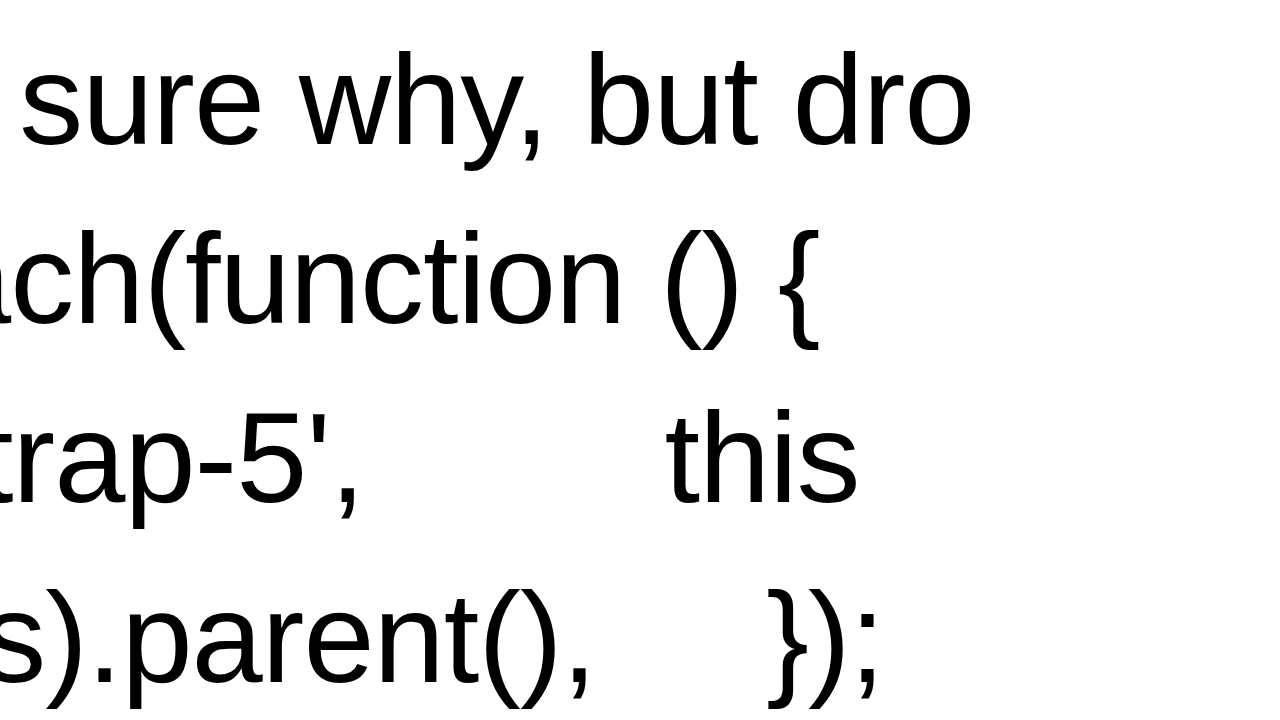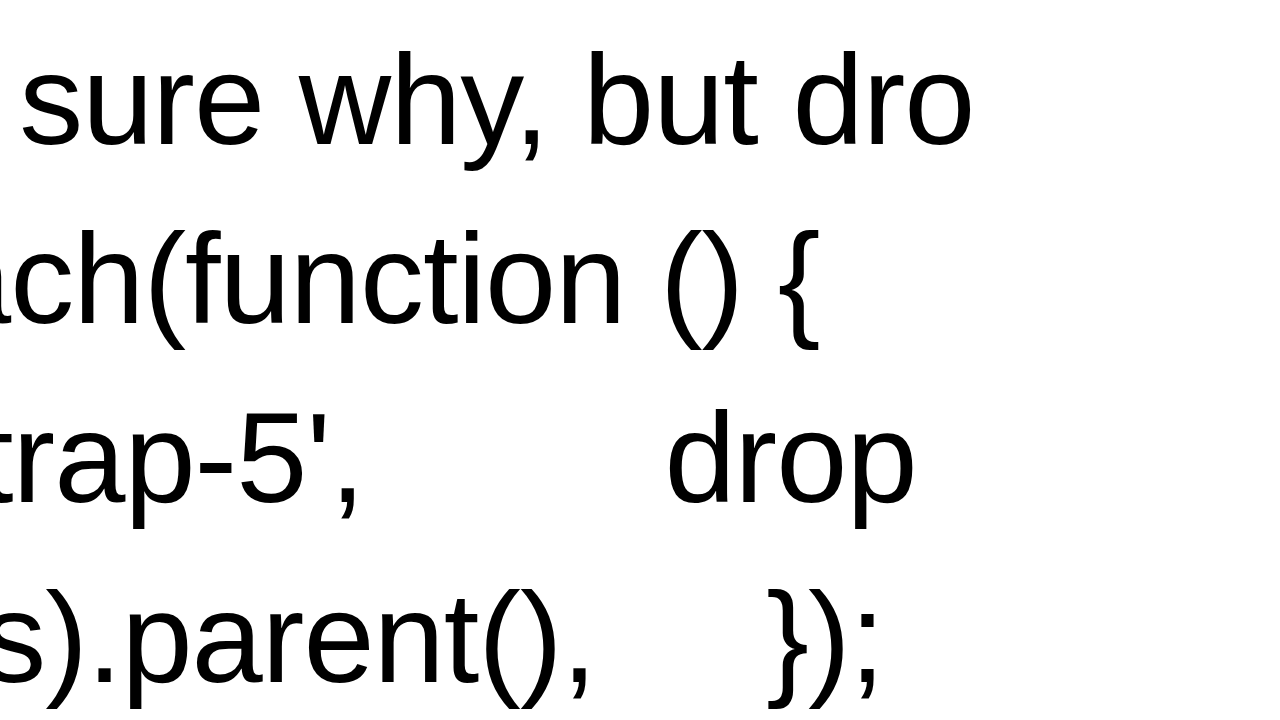--- a/index.html
+++ b/index.html
@@ -29,15 +29,15 @@
     .l4 { margin-left: -150px; }
     .gap1 { display: inline-block; width: 300px; }
     .gap2 { display: inline-block; width: 170px; }
   </style>
 </head>
 <body>
 
 <div class="text-container">
   <span class="line l1">t sure why, but dro</span>
   <span class="line l2">ach(function () {</span>
-  <span class="line l3"><span>strap-5',</span><span class="gap1"></span><span>drop</span></span>
+  <span class="line l3"><span>strap-5',</span><span class="gap1"></span><span>this</span></span>
   <span class="line l4"><span>this).parent(),</span><span class="gap2"></span><span>});</span></span>
 </div>
 
 </body></html>

